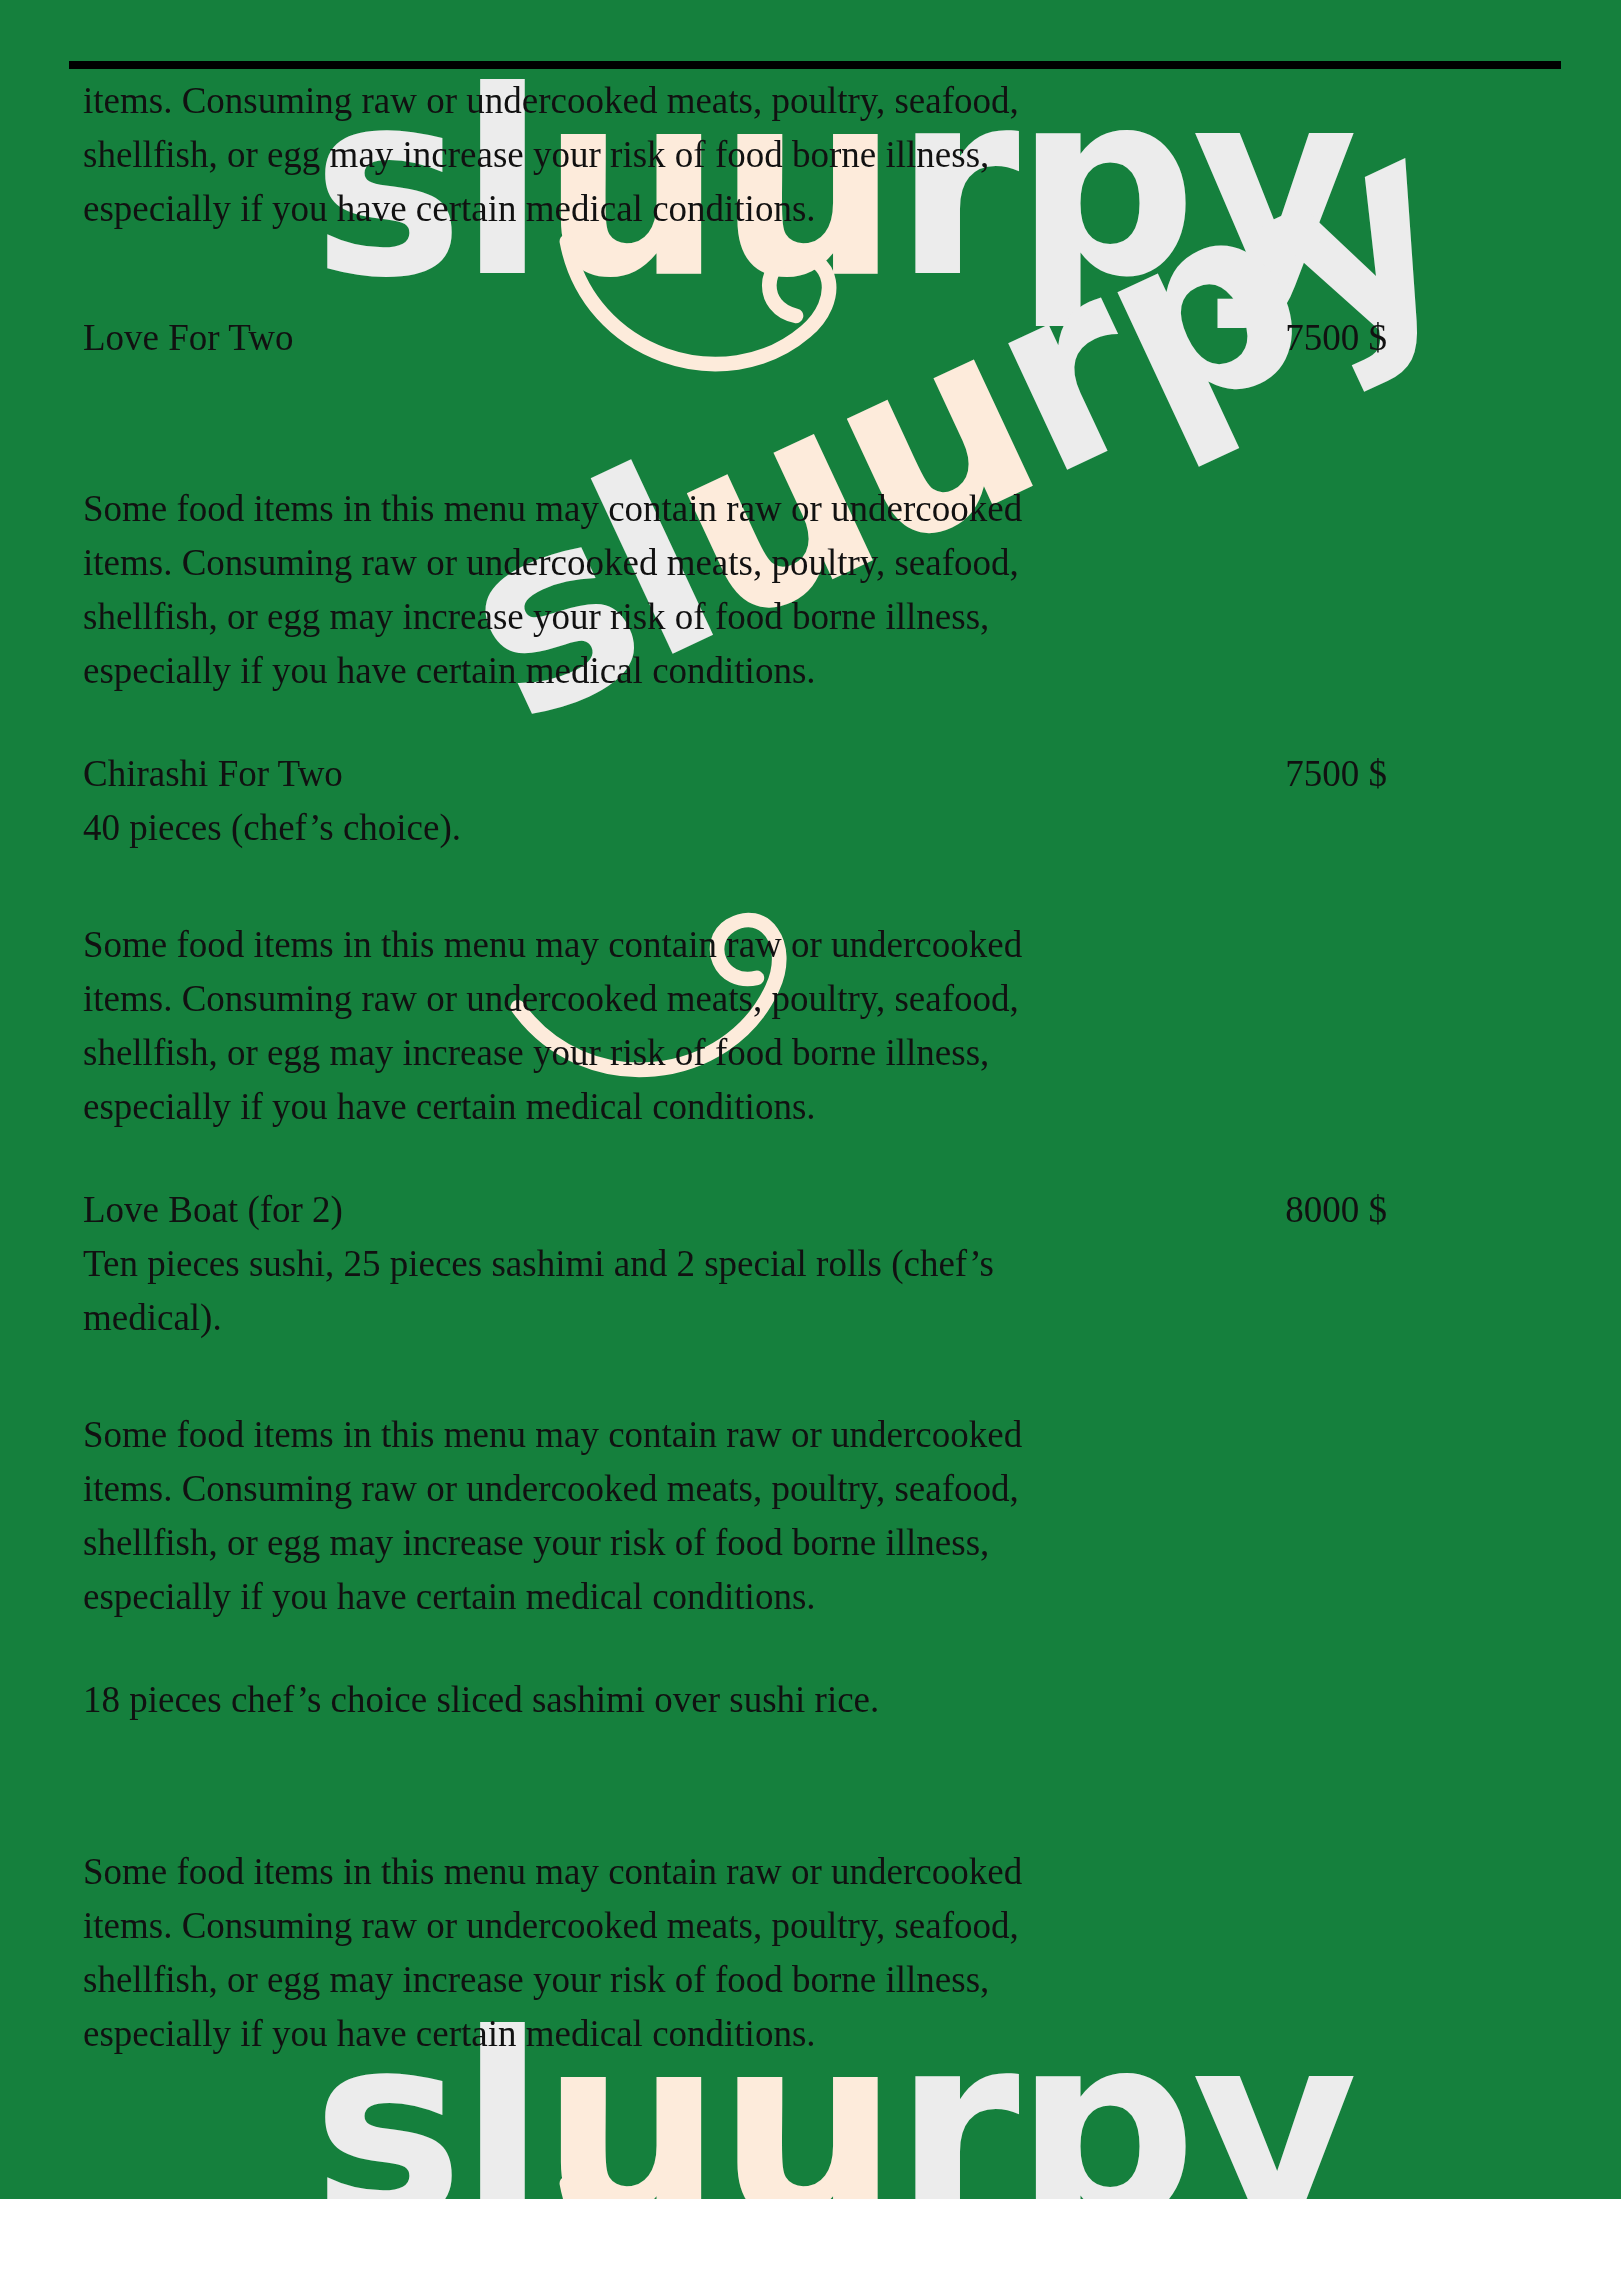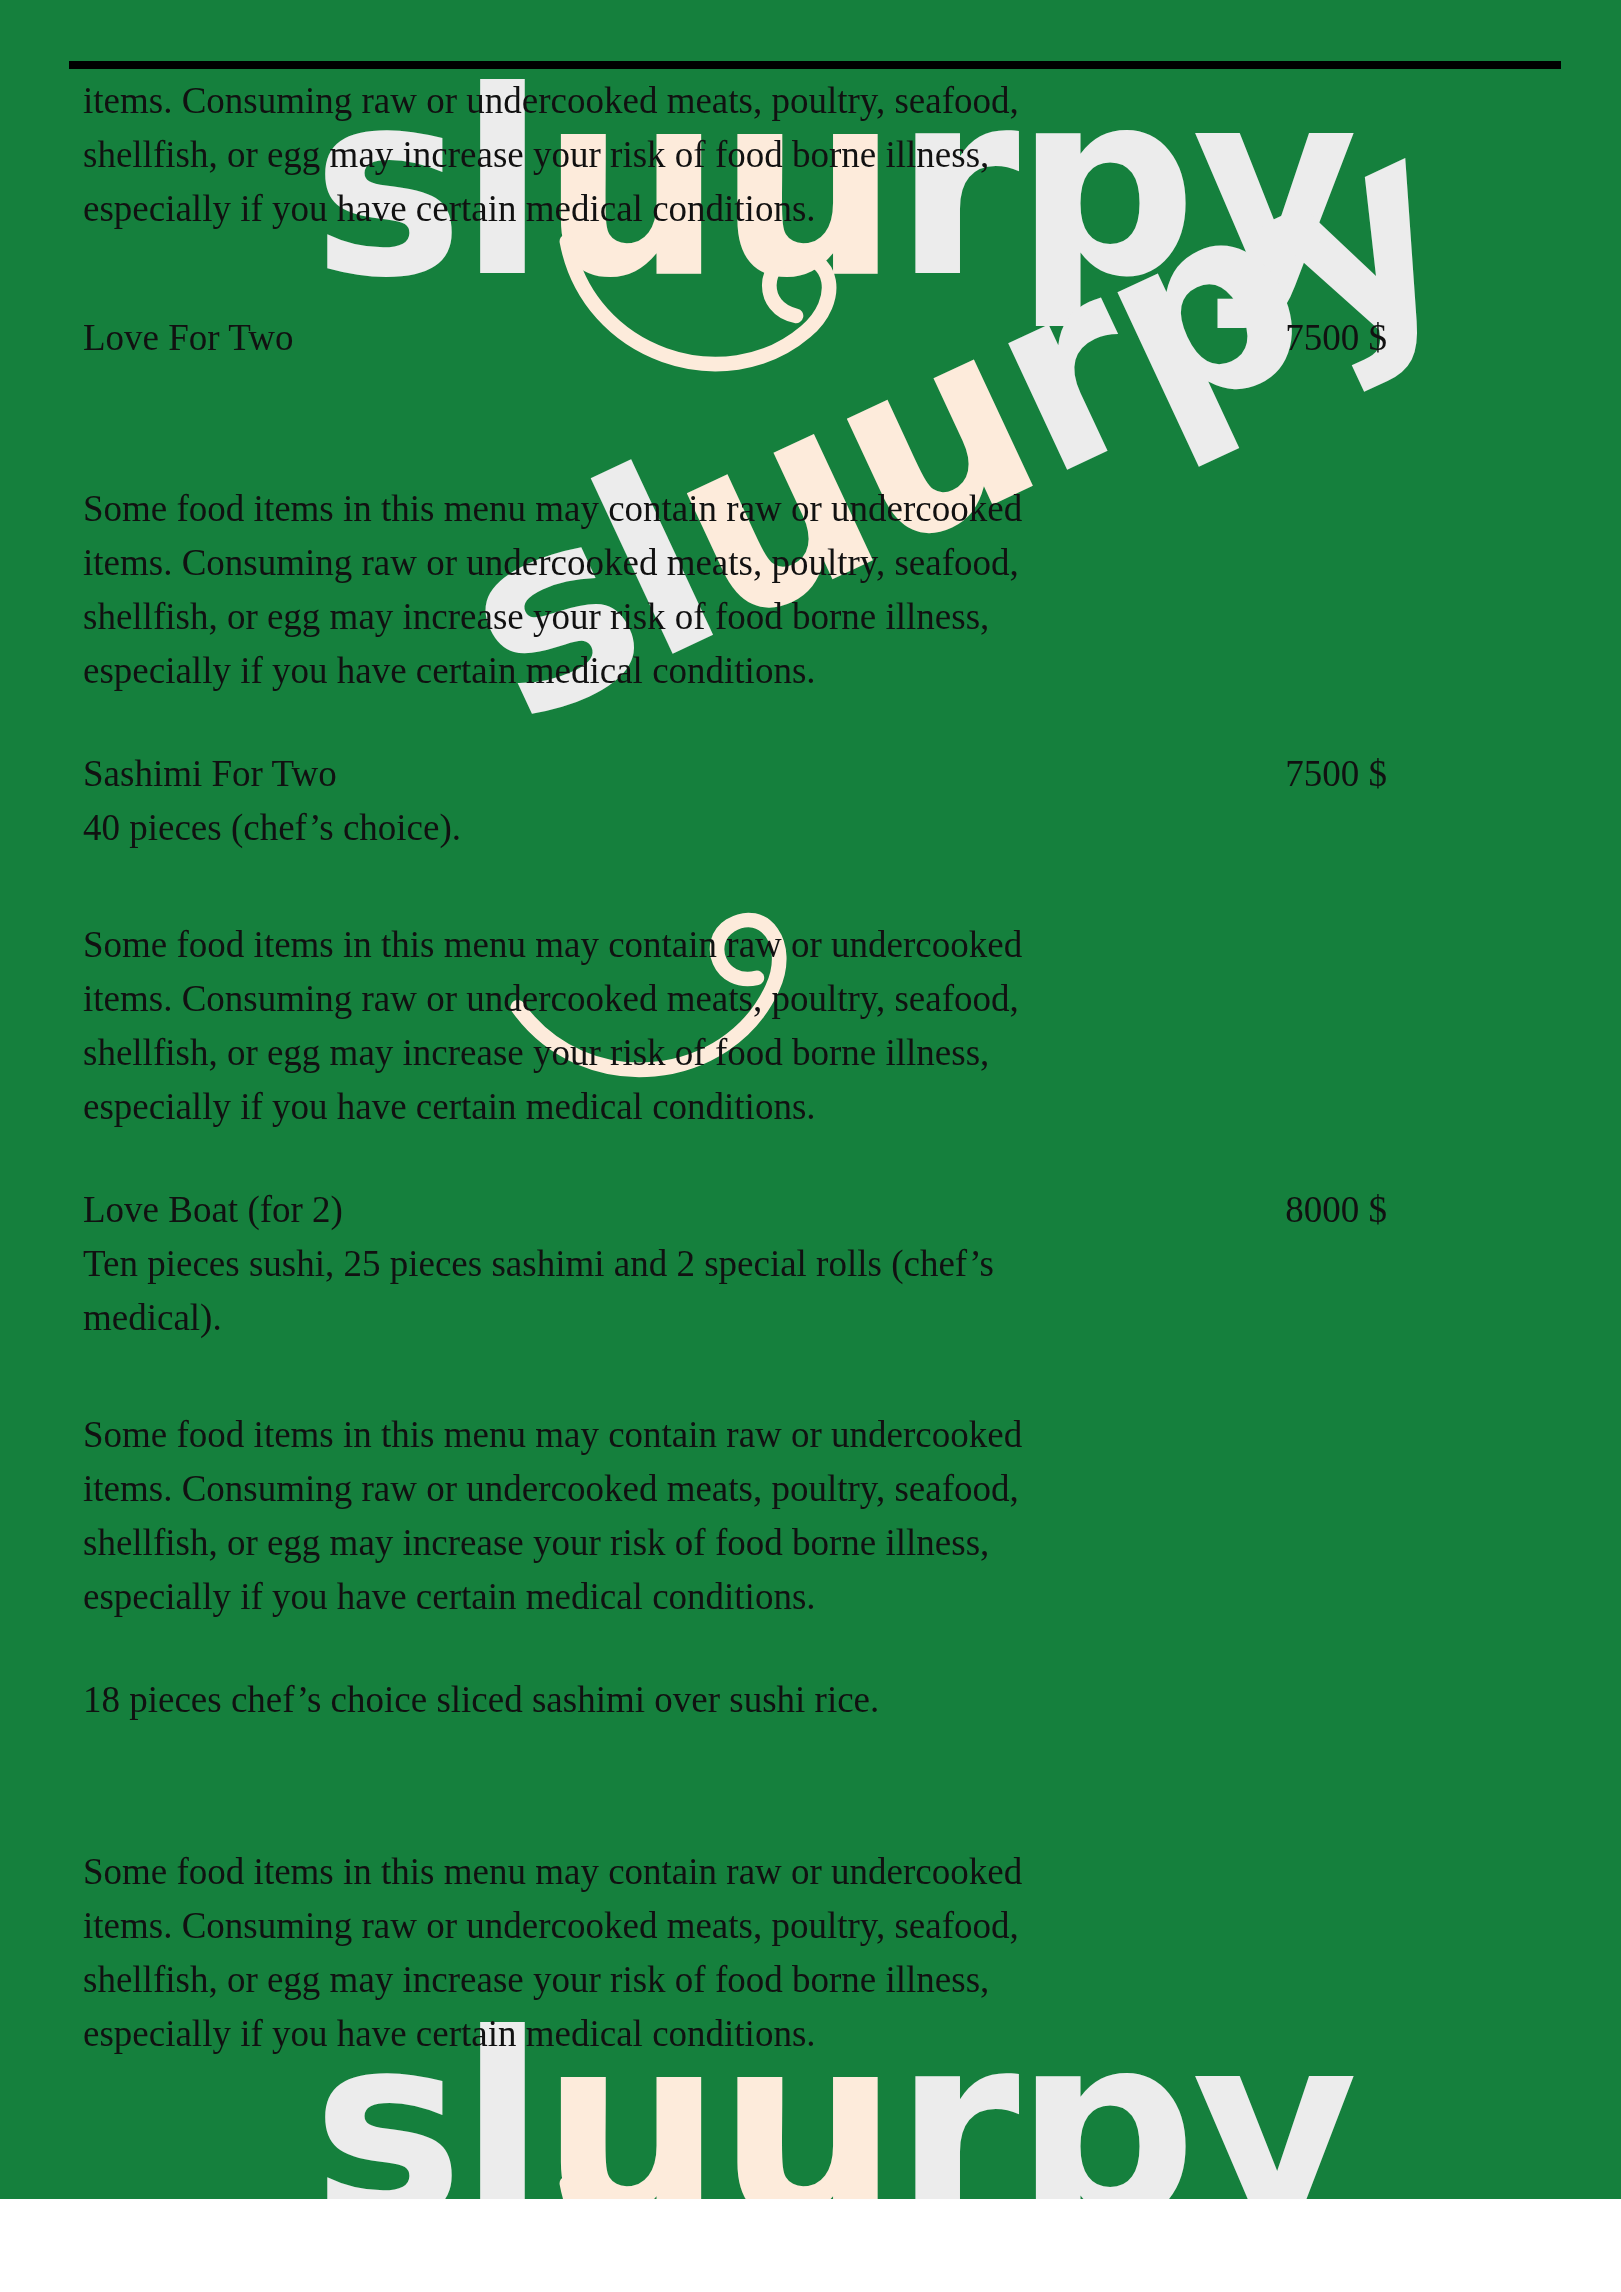--- a/index.html
+++ b/index.html
@@ -172,21 +172,21 @@
     </div>
     <div class="block" style="top:482px;">
       <p class="para">Some food items in this menu may contain raw or undercooked</p>
       <p class="para">items. Consuming raw or undercooked meats, poultry, seafood,</p>
       <p class="para">shellfish, or egg may increase your risk of food borne illness,</p>
       <p class="para">especially if you have certain medical conditions.</p>
     </div>
 
     <div class="block" style="top:747px;">
       <div class="item-row">
-        <span class="item-name">Sashimi For Two</span>
+        <span class="item-name">Chirashi For Two</span>
         <span class="item-price">7500 $</span>
       </div>
       <p class="item-desc">40 pieces (chef’s choice).</p>
     </div>
     <div class="block" style="top:918px;">
       <p class="para">Some food items in this menu may contain raw or undercooked</p>
       <p class="para">items. Consuming raw or undercooked meats, poultry, seafood,</p>
       <p class="para">shellfish, or egg may increase your risk of food borne illness,</p>
       <p class="para">especially if you have certain medical conditions.</p>
     </div>

